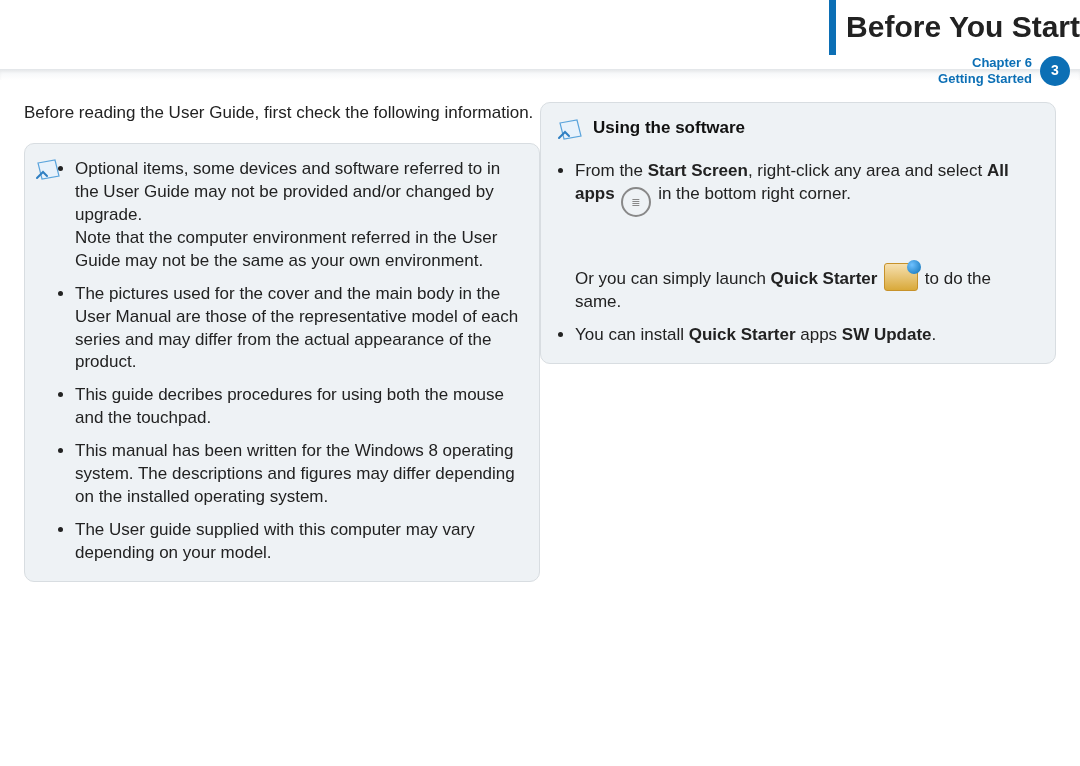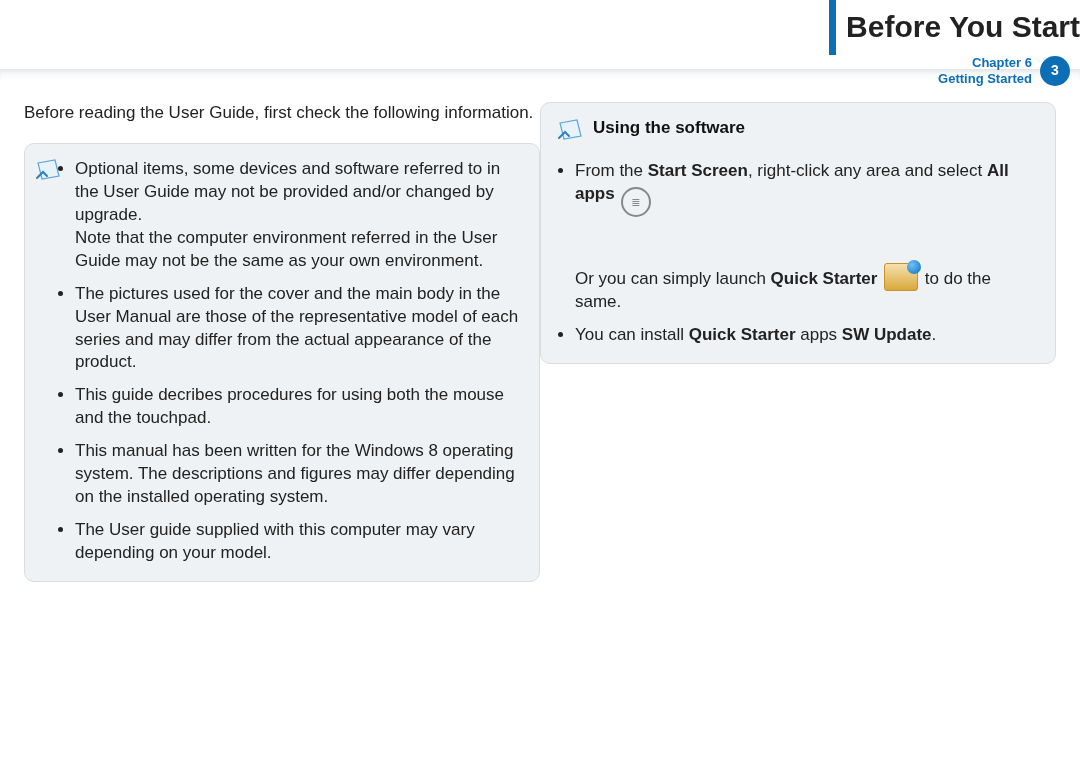--- a/index.html
+++ b/index.html
@@ -103,21 +103,21 @@
             <path d="M2 20 L8 14 L12 18" fill="none" stroke="#2f7fc2" stroke-width="2" stroke-linecap="round"></path>
           </svg>
         </span>
         <span class="callout-title">Using the software</span>
       </div>
       <ul>
         <li>
           <span>From the </span><b>Start Screen</b><span>, right-click any area and select </span><b>All apps</b>
           <span class="icon-allapps">
                 <span>≣</span>
-              </span><br>
+              </span><span> in the bottom right corner.</span><br>
           <br><br>
           <span>Or you can simply launch </span><b>Quick Starter</b>
           <span class="icon-qs"></span>
           <span> to do the same.</span>
         </li>
         <li>
           <span>You can install </span><b>Quick Starter</b><span> apps </span><b>SW Update</b><span>.</span>
         </li>
       </ul>
     </div>

